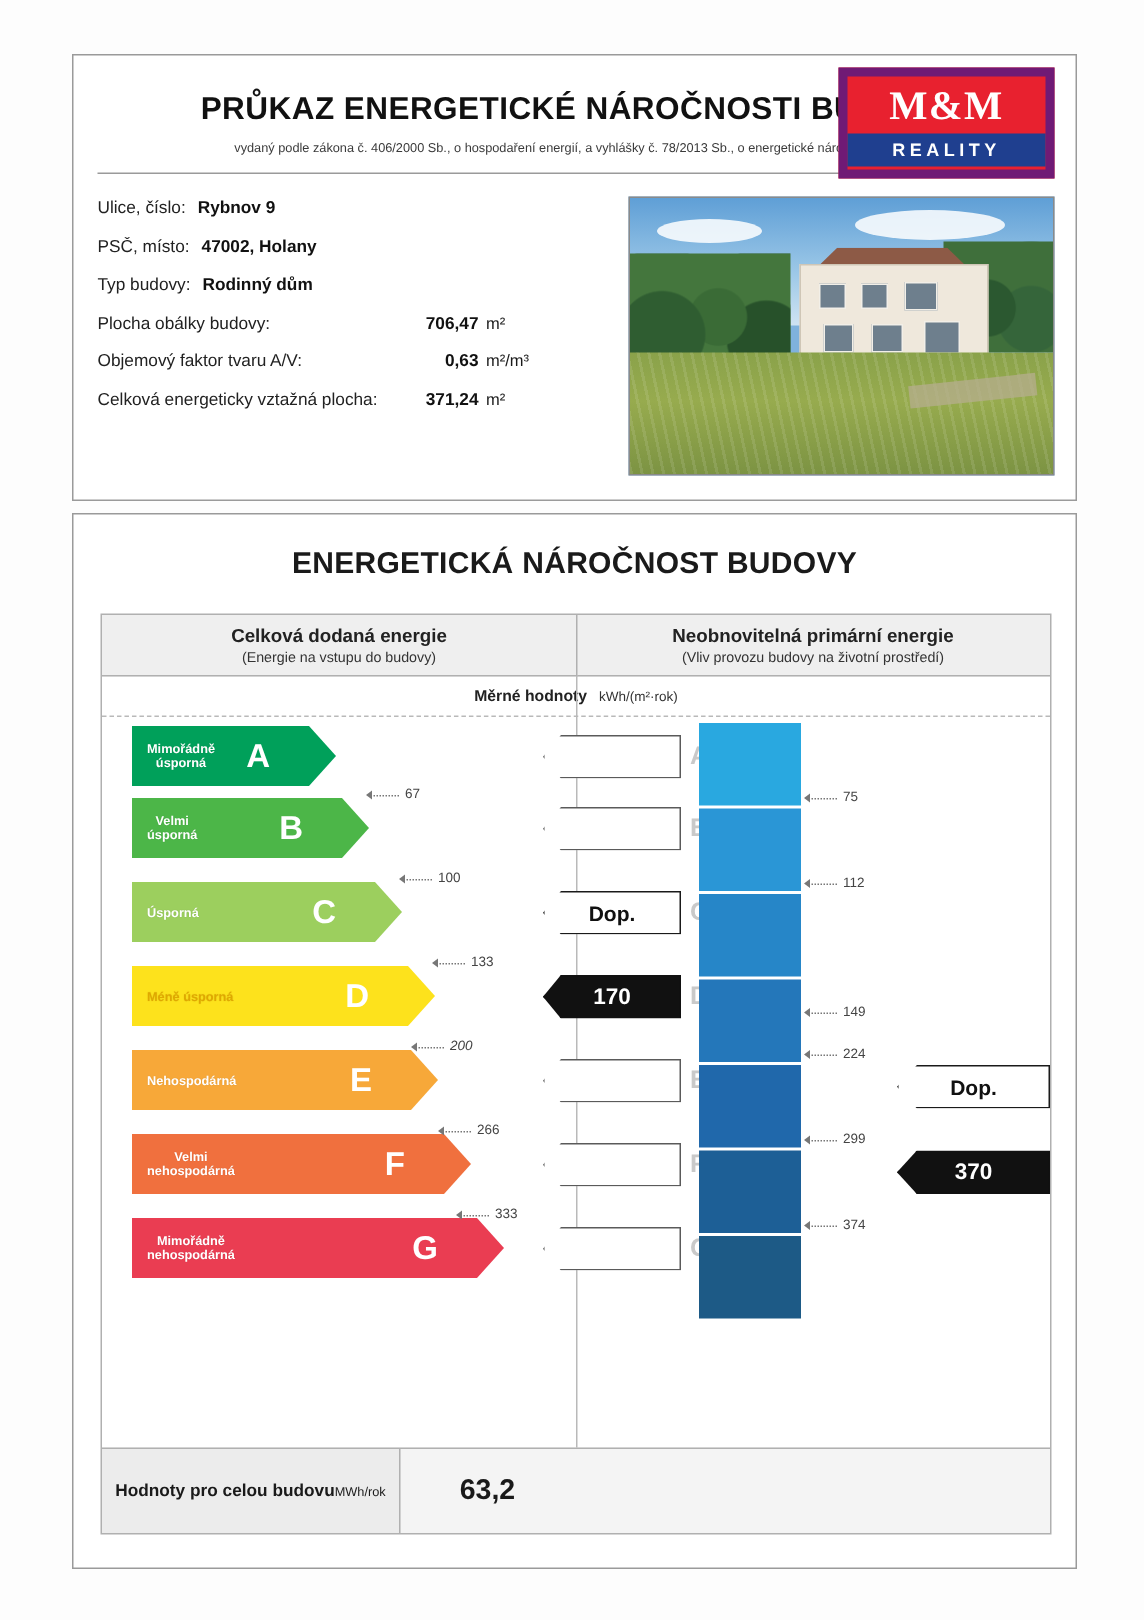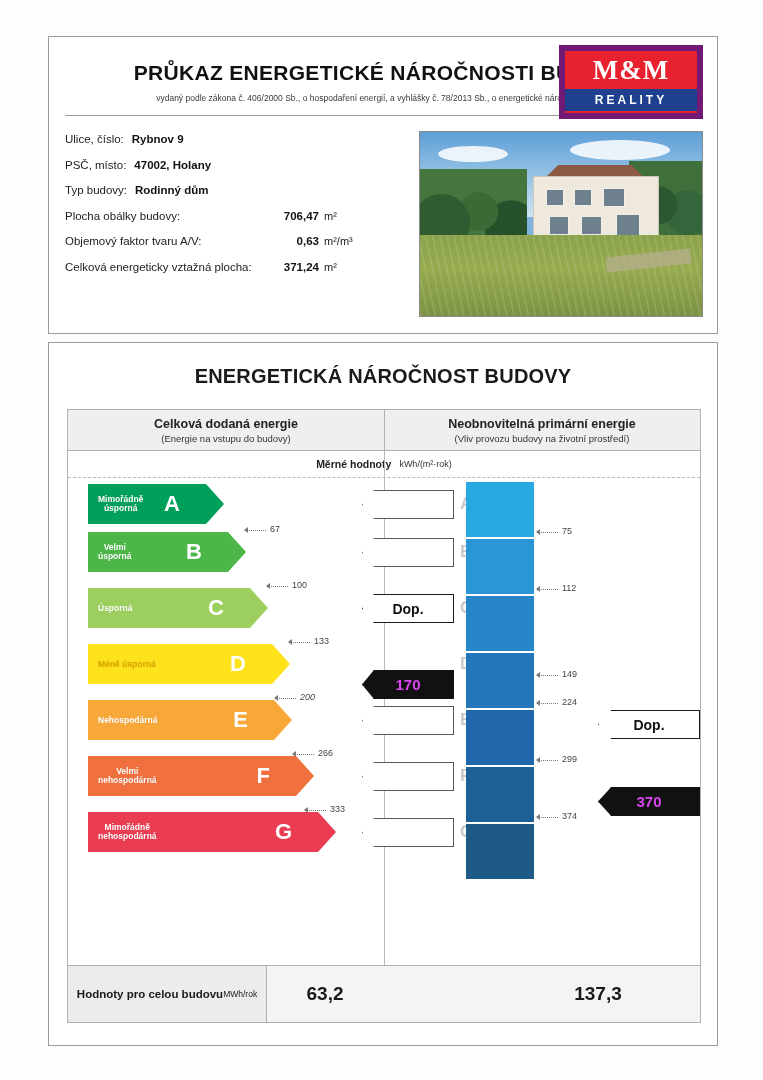--- a/index.html
+++ b/index.html
@@ -352,24 +352,23 @@
     display: flex;
     align-items: center;
     justify-content: center;
     font-size: 13px;
     font-weight: bold;
     color: #111;
   }
   .ptr.empty { border-color: #5a5a5a; }
   .ptr.dark {
     background: #111;
-    color: #d946ef;
+    color: #ffffff;
     border-color: #111;
     font-size: 15px;
-    margin-top: 20px;
   }
   .ptr.dop { font-size: 14px; }
 
   
   .cblock {
     position: absolute;
     left: 398px;
     width: 68px;
     height: 55px;
   }
@@ -635,18 +634,17 @@
         <div class="ptr dark" style="left:530px;top:289px;width:100px;">370</div>
 
       </div>
 
       <div class="totals">
         <div class="lbl">
           <span class="a">Hodnoty pro celou budovu</span>
           <span class="b">MWh/rok</span>
         </div>
         <div class="v1">63,2</div>
-        <div class="v2">137,3</div>
       </div>
 
     </div>
   </div>
 </div>
 
 </body></html>

